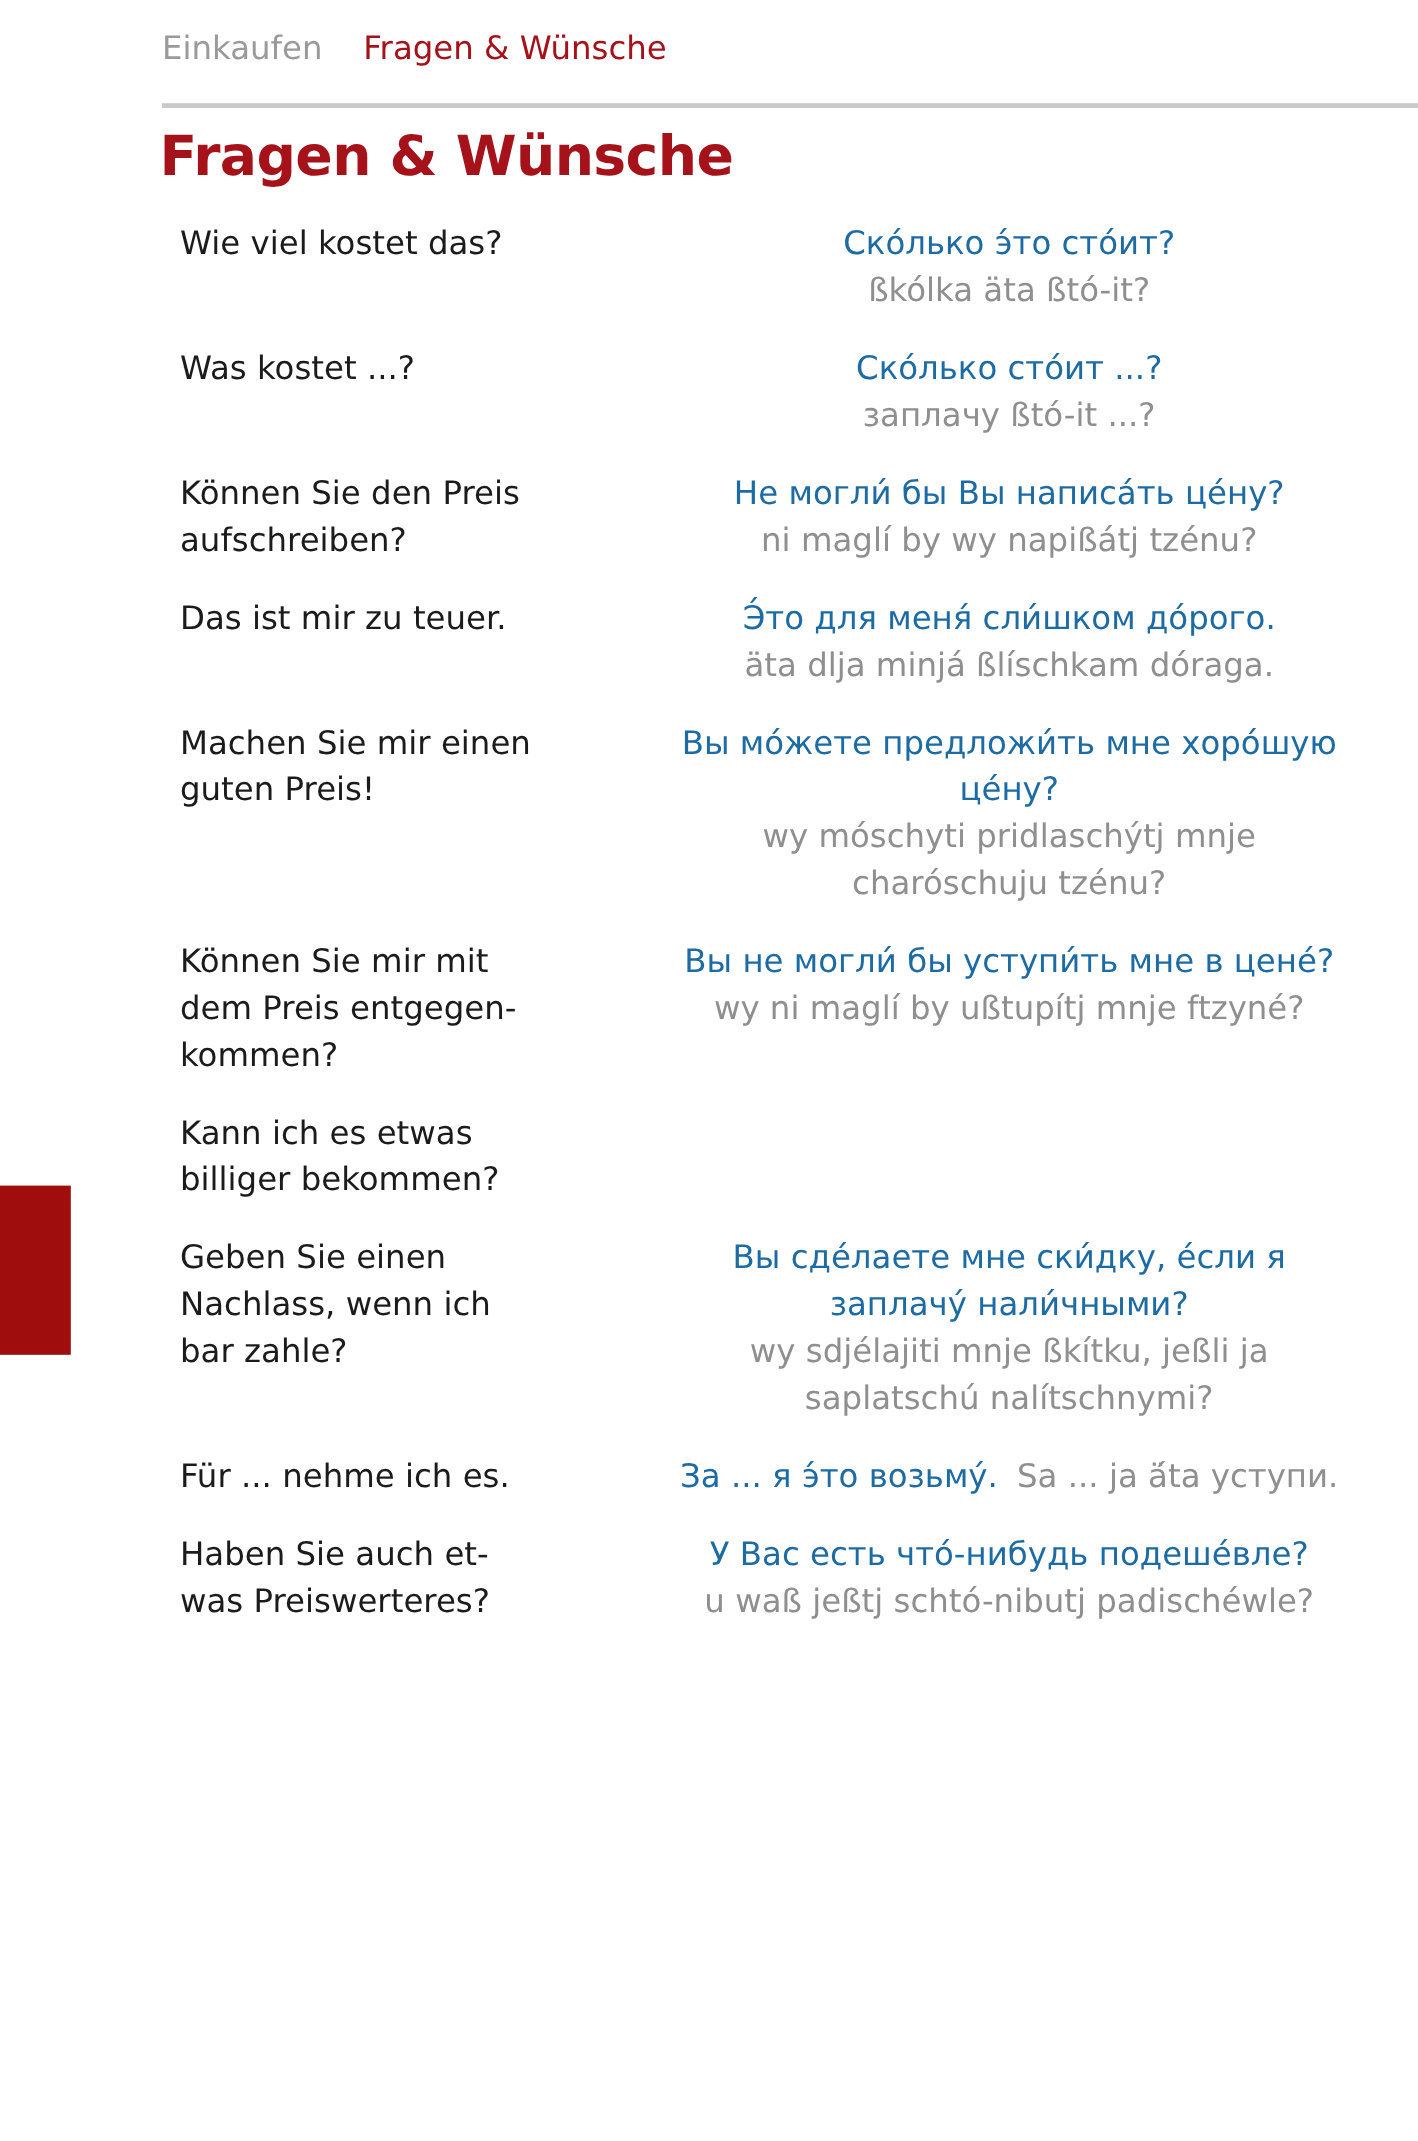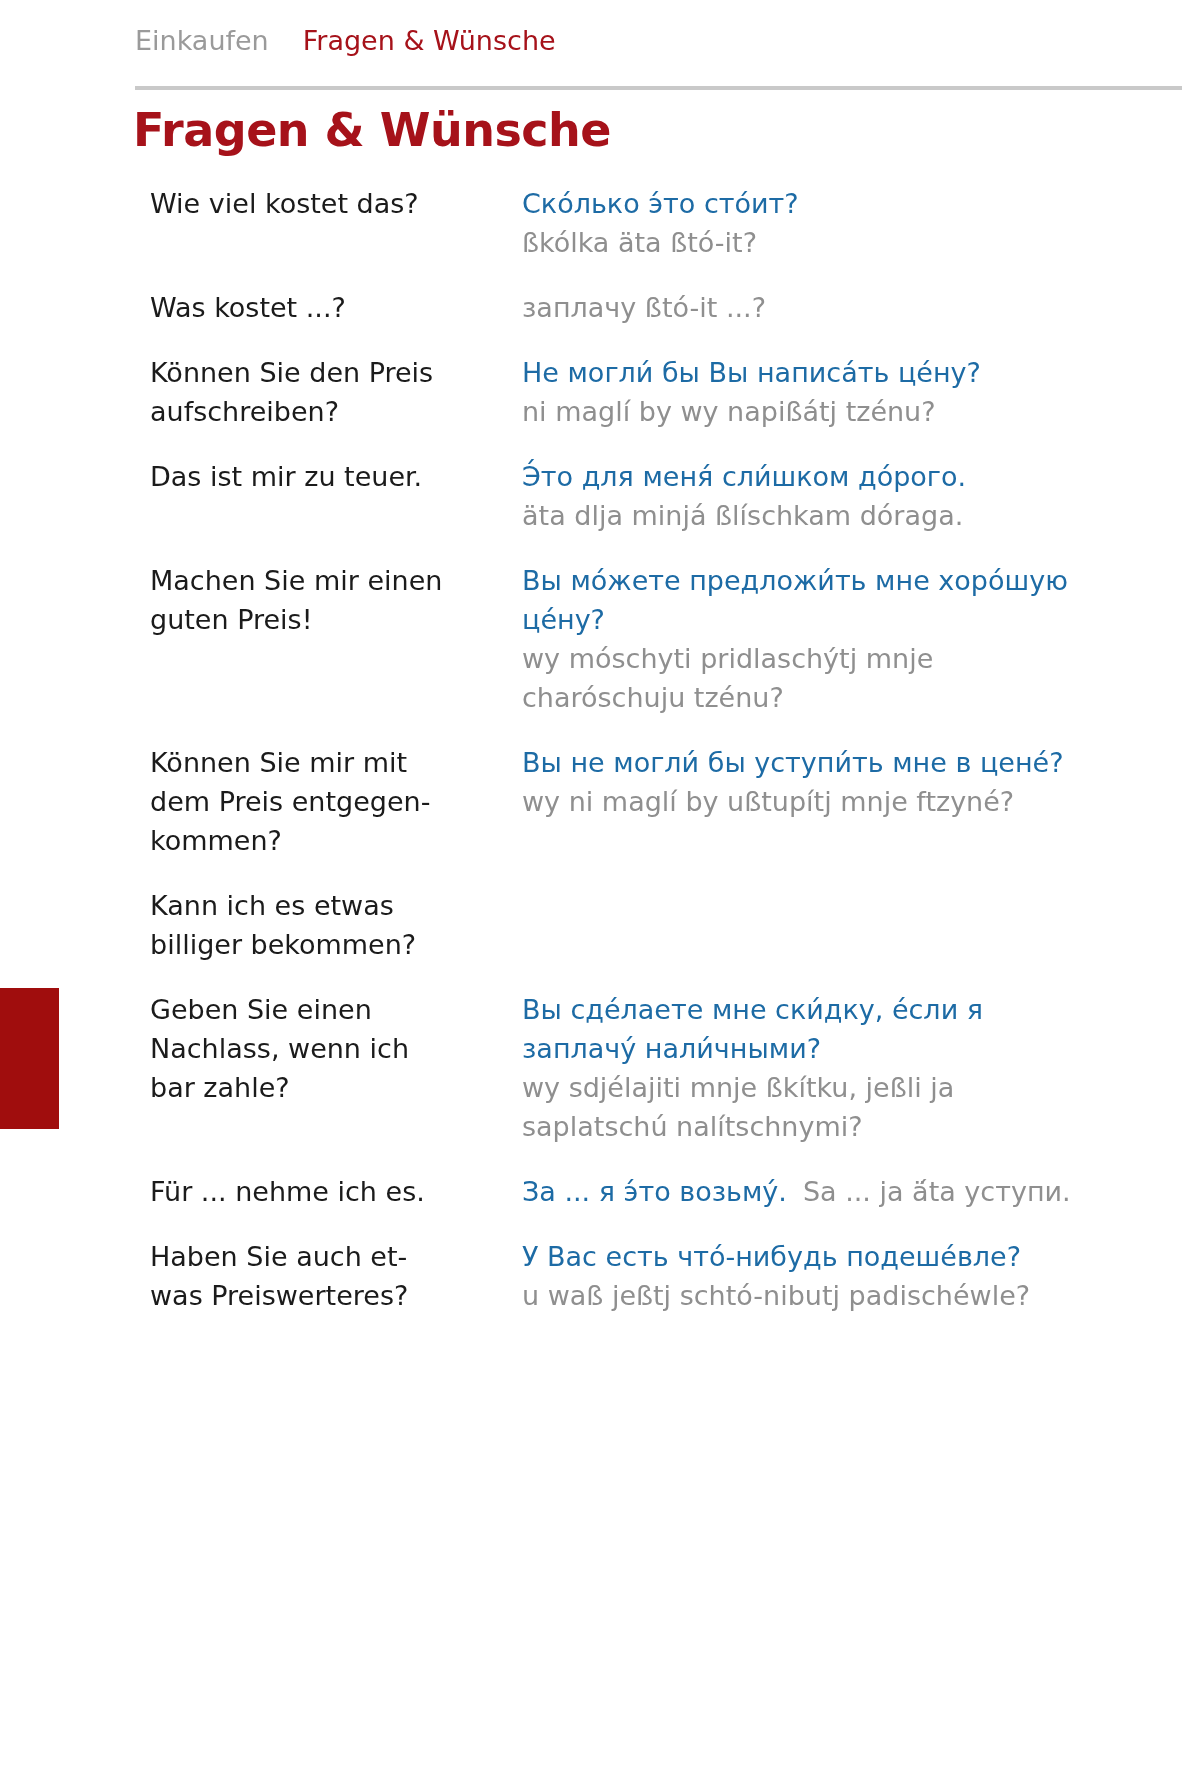--- a/index.html
+++ b/index.html
@@ -52,21 +52,21 @@
     margin-bottom: 26px;
     font-size: 27px;
     line-height: 39px;
   }
   .de {
     flex: 0 0 372px;
     width: 372px;
     color: #1b1b1b;
     white-space: pre-line;
   }
-  .right { flex: 1; min-width: 0; }
+  .right { flex: 1; min-width: 0; text-align: center; }
   .ru {
     display: block;
     color: #1d6ba5;
     white-space: pre-line;
   }
   .tr {
     display: block;
     color: #8f8f8f;
     white-space: pre-line;
   }
@@ -107,20 +107,21 @@
       <div class="de">Wie viel kostet das?</div>
       <div class="right">
         <span class="ru">Ско́лько э́то сто́ит?</span>
         <span class="tr">ßkólka äta ßtó-it?</span>
       </div>
     </div>
 
     <div class="row">
       <div class="de">Was kostet ...?</div>
       <div class="right">
+        <span class="ru">Ско́лько сто́ит ...?</span>
         <span class="tr">заплачу ßtó-it ...?</span>
       </div>
     </div>
 
     <div class="row">
       <div class="de">Können Sie den Preis
 aufschreiben?</div>
       <div class="right">
         <span class="ru">Не могли́ бы Вы написа́ть це́ну?</span>
         <span class="tr">ni maglí by wy napißátj tzénu?</span>

